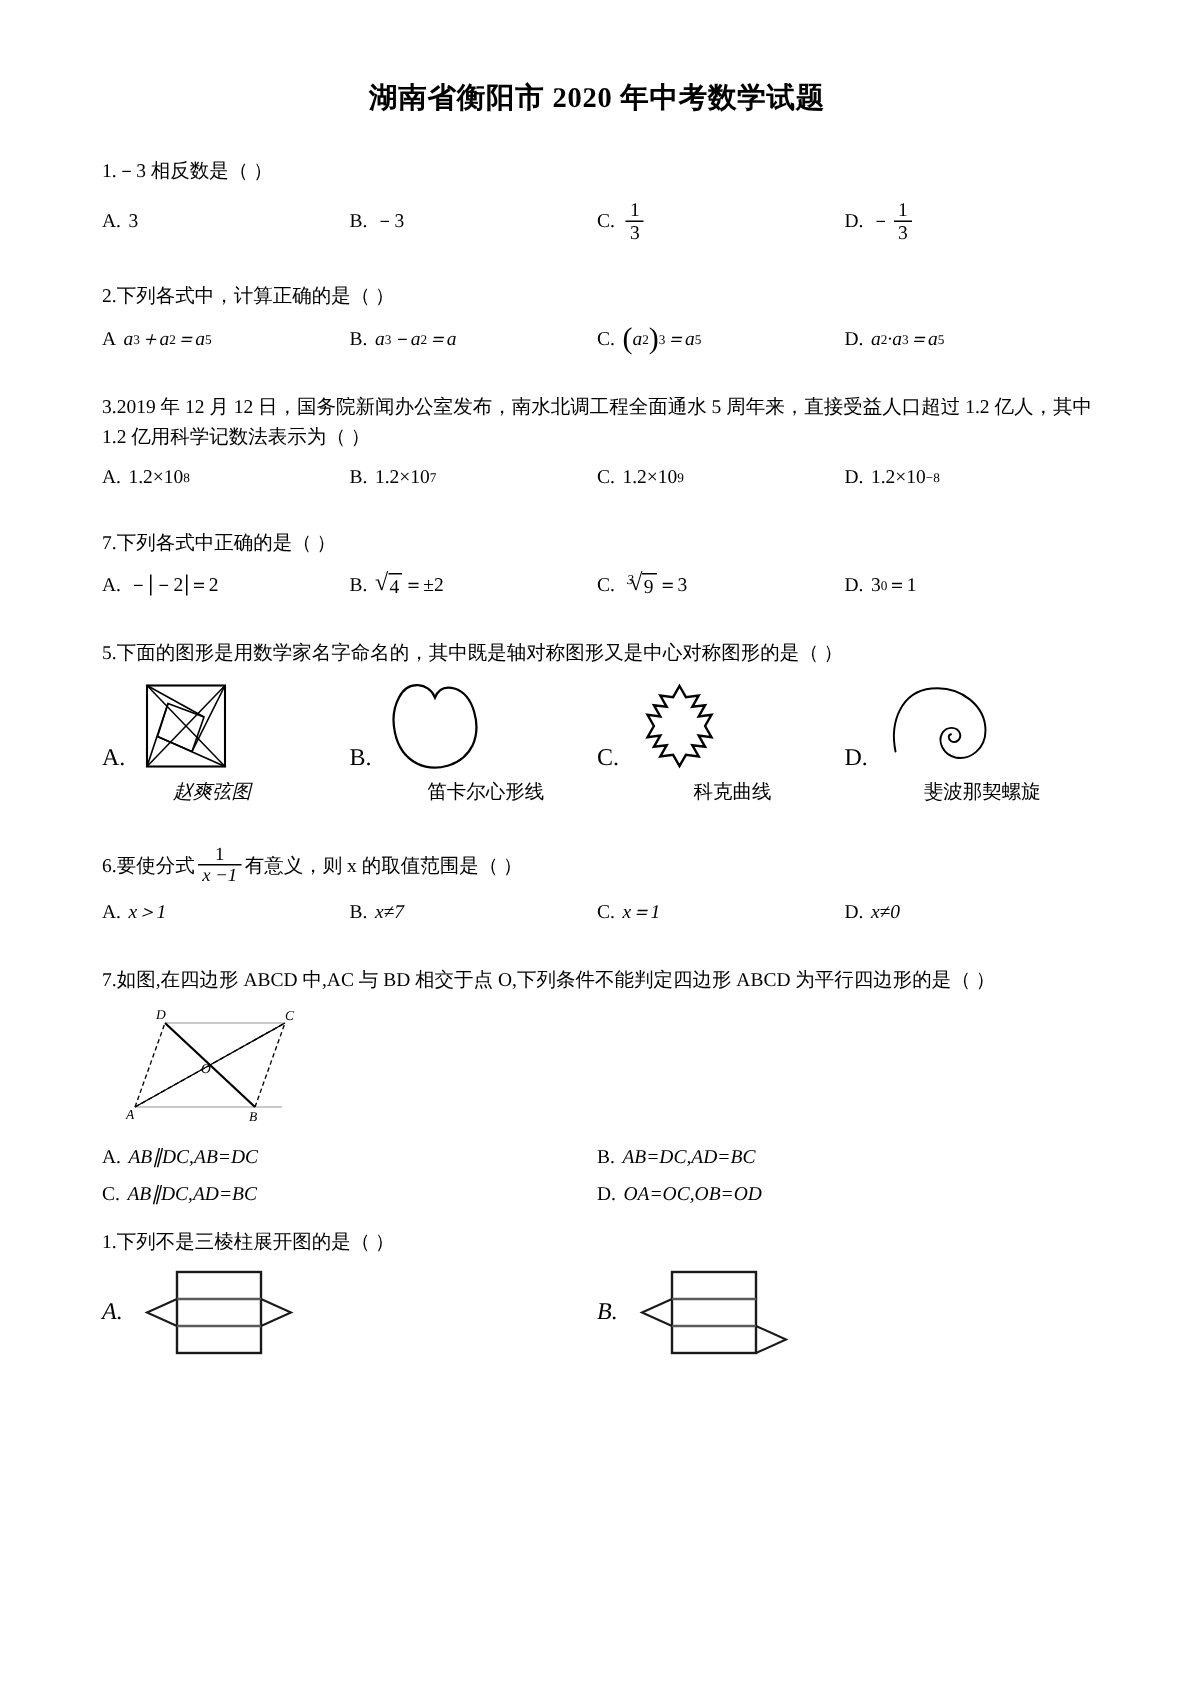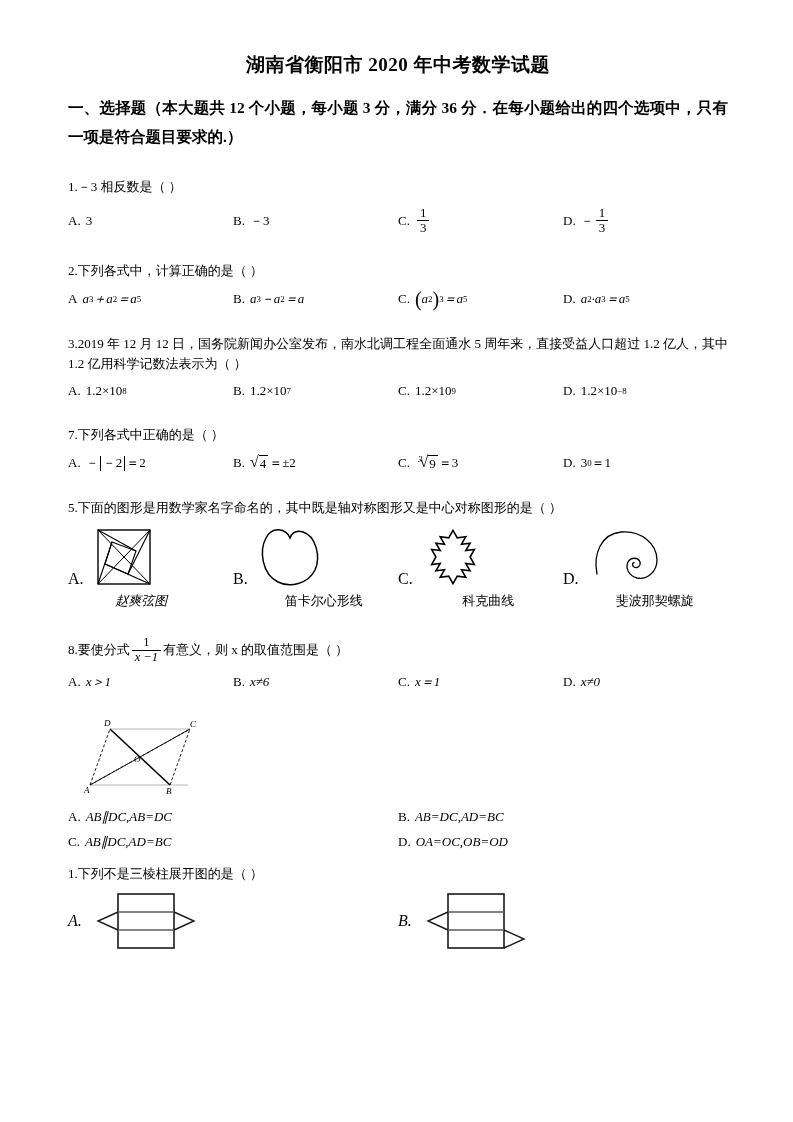--- a/index.html
+++ b/index.html
@@ -170,21 +170,20 @@
   .nowrap { white-space: nowrap; }
 </style>
 </head>
 <body>
 
 <div class="page">
   <div class="content">
 
     <div class="doc-title">湖南省衡阳市 2020 年中考数学试题</div>
 
-    <div class="section-head">一、选择题（本大题共 12 个小题，每小题 3 分，满分 36 分．在每小题给出的四个选项中，只有一项是符合题目要求的.）</div>
 
     <div class="q">
       <div class="q-stem">1.－3 相反数是（        ）</div>
       <div class="opts cols4">
         <div class="opt">
           <span class="opt-label">A.</span>
           <span class="opt-body">3</span>
         </div>
         <div class="opt">
           <span class="opt-label">B.</span>
@@ -394,48 +393,49 @@
       <div class="fig-caption-row">
         <div class="cap-offset1">赵爽弦图</div>
         <div class="cap-offset2">笛卡尔心形线</div>
         <div class="cap-offset3">科克曲线</div>
         <div class="cap-offset4">斐波那契螺旋</div>
       </div>
     </div>
 
     <div class="q">
       <div class="q-stem" style="display:flex;align-items:center;">
-        <span>8.要使分式</span>
+        <span>6.要使分式</span>
         <span class="frac small">
           <span class="num">1</span>
           <span class="den math">x −1</span>
         </span>
         <span>有意义，则 x 的取值范围是（        ）</span>
       </div>
       <div class="opts cols4">
         <div class="opt">
           <span class="opt-label">A.</span>
           <span class="opt-body math">x＞1</span>
         </div>
         <div class="opt">
           <span class="opt-label">B.</span>
-          <span class="opt-body math">x≠6</span>
+          <span class="opt-body math">x≠7</span>
         </div>
         <div class="opt">
           <span class="opt-label">C.</span>
           <span class="opt-body math">x＝1</span>
         </div>
         <div class="opt">
           <span class="opt-label">D.</span>
           <span class="opt-body math">x≠0</span>
         </div>
       </div>
     </div>
 
     <div class="q">
+      <div class="q-stem">7.如图,在四边形 ABCD 中,AC 与 BD 相交于点 O,下列条件不能判定四边形 ABCD 为平行四边形的是（    ）</div>
 
       <div class="q7-fig">
         <svg width="120" height="78" viewBox="0 0 120 78">
 
           <line x1="12" y1="68" x2="110" y2="68" stroke="#b8b8b8" stroke-width="1"></line>
           <line x1="32" y1="12" x2="112" y2="12" stroke="#b8b8b8" stroke-width="1"></line>
           <line x1="12" y1="68" x2="32" y2="12" stroke="#000" stroke-width="0.9" stroke-dasharray="3,2"></line>
           <line x1="92" y1="68" x2="112" y2="12" stroke="#000" stroke-width="0.9" stroke-dasharray="3,2"></line>
           <line x1="12" y1="68" x2="112" y2="12" stroke="#000" stroke-width="0.9" stroke-dasharray="3,2"></line>
 

